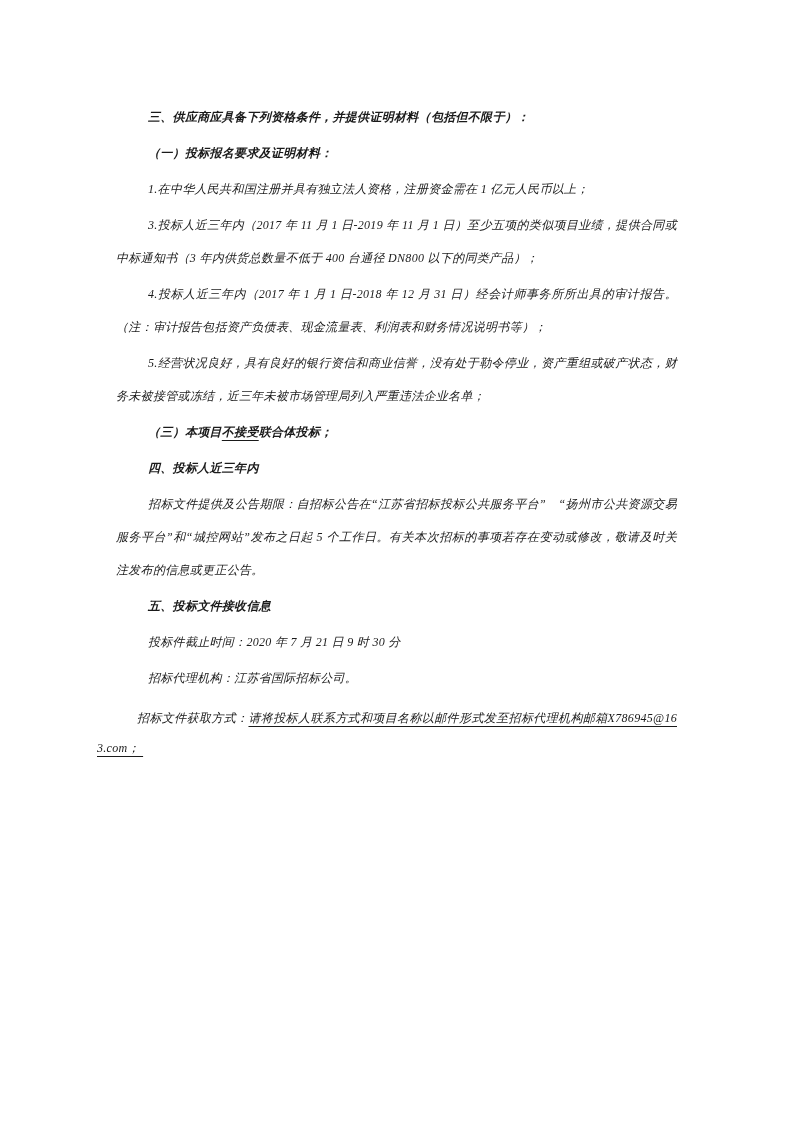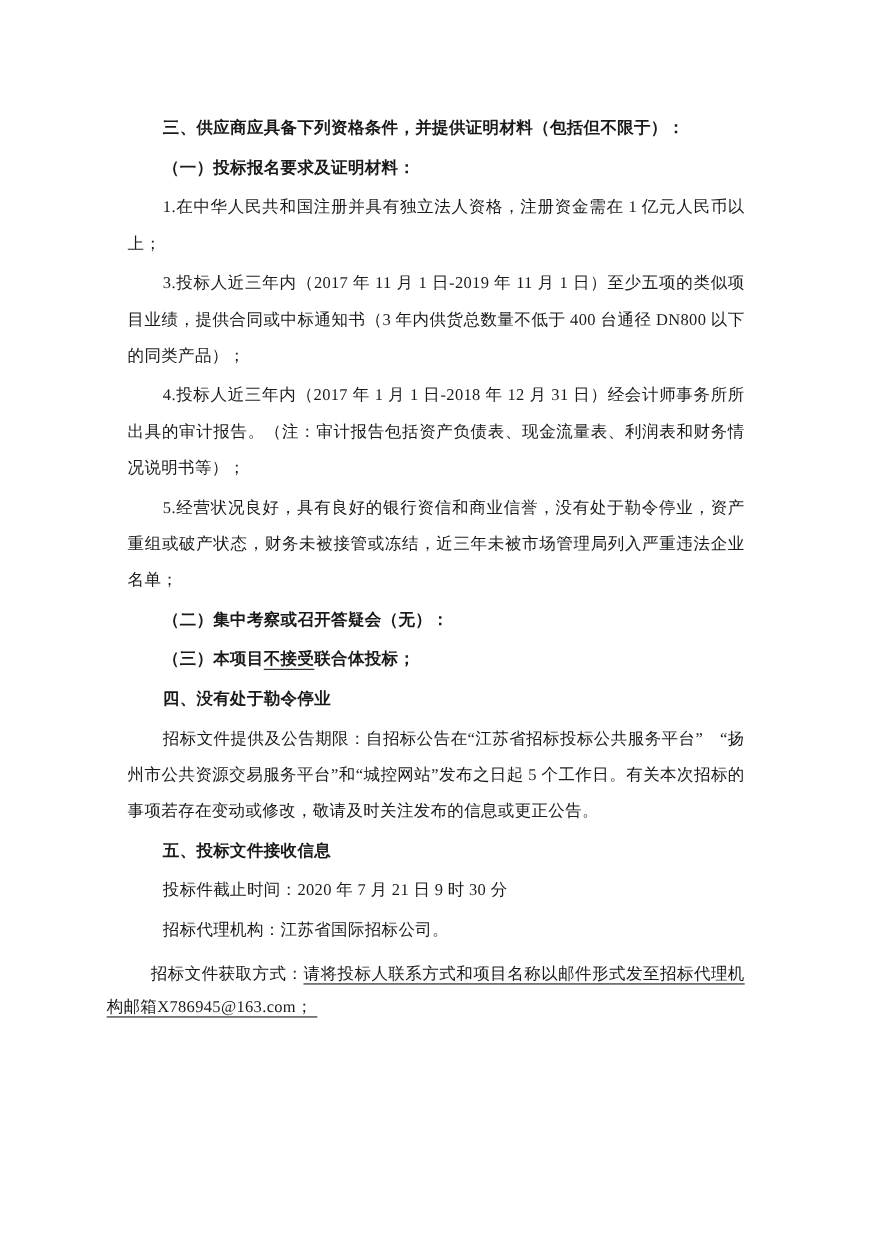--- a/index.html
+++ b/index.html
@@ -17,26 +17,27 @@
     color: #1a1a1a;
   }
   .content {
     position: absolute;
     left: 116px;
     top: 101px;
     width: 561px;
   }
   .content p {
     margin: 0 0 3px 0;
-    font-size: 15px;
+    font-size: 12px;
     line-height: 33px;
     text-indent: 32px;
     text-align: justify;
     letter-spacing: 0.3px;
     word-break: break-all;
+    font-style: italic;
   }
   .content p.b {
     font-weight: 700;
   }
   .u {
     text-decoration: underline;
     text-underline-offset: 4px;
     text-decoration-thickness: 1px;
   }
   
@@ -62,27 +63,26 @@
 
     <p>1.在中华人民共和国注册并具有独立法人资格，注册资金需在 1 亿元人民币以上；</p>
 
 
     <p>3.投标人近三年内（2017 年 11 月 1 日-2019 年 11 月 1 日）至少五项的类似项目业绩，提供合同或中标通知书（3 年内供货总数量不低于 400 台通径 DN800 以下的同类产品）；</p>
 
     <p>4.投标人近三年内（2017 年 1 月 1 日-2018 年 12 月 31 日）经会计师事务所所出具的审计报告。（注：审计报告包括资产负债表、现金流量表、利润表和财务情况说明书等）；</p>
 
     <p>5.经营状况良好，具有良好的银行资信和商业信誉，没有处于勒令停业，资产重组或破产状态，财务未被接管或冻结，近三年未被市场管理局列入严重违法企业名单；</p>
 
-    <p class="b">（二）集中考察或召开答疑会（无）：</p>
 
     <p class="b">
       <span>（三）本项目</span><span class="u">不接受</span><span>联合体投标；</span>
     </p>
 
-    <p class="b">四、没有处于勒令停业</p>
+    <p class="b">四、投标人近三年内</p>
 
     <p>招标文件提供及公告期限：自招标公告在“江苏省招标投标公共服务平台”　“扬州市公共资源交易服务平台”和“城控网站”发布之日起 5 个工作日。有关本次招标的事项若存在变动或修改，敬请及时关注发布的信息或更正公告。</p>
 
     <p class="b">五、投标文件接收信息</p>
 
 
     <p>投标件截止时间：2020 年 7 月 21 日 9 时 30 分</p>
 
     <p class="agency-line">招标代理机构：江苏省国际招标公司。</p>
 

